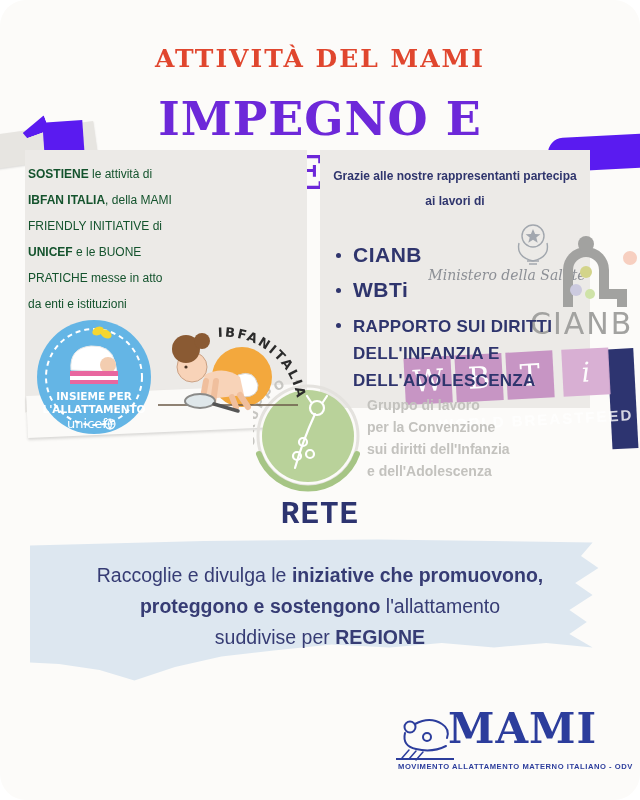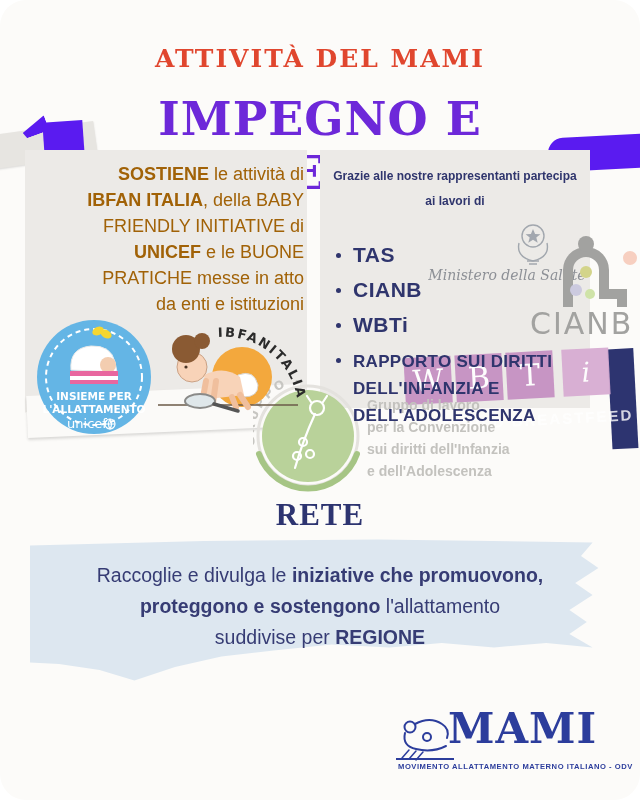--- a/index.html
+++ b/index.html
@@ -17,21 +17,21 @@
     font-family:"DejaVu Serif", serif; font-weight:700;
     font-size:25px; letter-spacing:2px; color:#e0462e;
   }
   .h-impegno {
     left:0; right:0; top:92px; text-align:center;
     font-family:"DejaVu Serif", serif; font-weight:700;
     font-size:46px; letter-spacing:1px; color:#6d28d9;
   }
   .h-rete {
     left:0; right:0; top:497px; text-align:center;
-    font-family:Liberation Serif, serif; font-weight:700;
+    font-family:Liberation Mono, monospace; font-weight:700;
     font-size:31px; letter-spacing:1px; color:#2d3470;
   }
 
   
   .tape-left {
     left:-8px; top:128px; width:104px; height:34px;
     background:#e7e5e1; transform:rotate(-8deg);
     box-shadow:0 1px 2px rgba(0,0,0,.12);
   }
   .tape-left .brush-a {
@@ -50,22 +50,22 @@
   }
 
   
   .card-left {
     left:25px; top:150px; width:282px; height:268px; background:#eceae7;
     clip-path:polygon(0 0,100% 0,100% 92%,84% 96%,68% 93%,52% 97%,36% 94%,18% 98%,7% 95%,0 98%);
   }
   .card-right { left:320px; top:150px; width:270px; height:258px; background:#eceae7; }
 
   .card-left-text {
-    left:28px; top:161px; width:276px; text-align:right;
-    font-size:18px; line-height:26px; color:#a16207; z-index:5;
+    left:28px; top:161px; width:276px; text-align:left;
+    font-size:12px; line-height:26px; color:#14532d; z-index:5;
   }
   .card-left-text .b, .bold { font-weight:700; }
 
   .intro {
     left:328px; top:164px; width:254px; text-align:center;
     font-weight:700; font-size:12px; line-height:25px; color:#2f356d; z-index:5;
   }
   .bullets { left:336px; top:243px; width:246px; list-style:none; z-index:5; }
   .bullets li { display:flex; align-items:flex-start; margin-bottom:11px; }
   .bullets .dot { width:5px; height:5px; border-radius:50%; background:#2f356d; margin:10px 12px 0 0; flex:none; }
@@ -143,21 +143,21 @@
 
   <div class="abs tape-left">
     <div class="brush-b"></div>
     <div class="brush-a"></div>
   </div>
   <div class="abs brush-right"></div>
 
   <div class="abs card-left"></div>
   <div class="abs card-left-text">
     <div><span class="b">SOSTIENE</span><span> le attività di</span></div>
-    <div><span class="b">IBFAN ITALIA</span><span>, della BABY</span></div>
+    <div><span class="b">IBFAN ITALIA</span><span>, della MAMI</span></div>
     <div><span class="b"></span><span>FRIENDLY INITIATIVE di</span></div>
     <div><span class="b">UNICEF</span><span> e le BUONE</span></div>
     <div><span class="b"></span><span>PRATICHE messe in atto</span></div>
     <div><span class="b"></span><span>da enti e istituzioni</span></div>
   </div>
 
   <div class="abs paper-strip"></div>
 
   <div class="abs unicef-badge">
     <svg width="118" height="118" viewBox="0 0 118 118">
@@ -281,24 +281,20 @@
       <div>Gruppo di lavoro</div>
       <div>per la Convenzione</div>
       <div>sui diritti dell'Infanzia</div>
       <div>e dell'Adolescenza</div>
     </div>
   </div>
 
   <ul class="abs bullets">
     <li>
         <span class="dot"></span>
-        <span class="blabel">TAS</span>
-      </li>
-    <li>
-        <span class="dot"></span>
         <span class="blabel">CIANB</span>
       </li>
     <li>
         <span class="dot"></span>
         <span class="blabel">WBTi</span>
       </li>
     <li>
         <span class="dot"></span>
         <span class="blabel">RAPPORTO SUI DIRITTI DELL'INFANZIA E DELL'ADOLESCENZA</span>
       </li>

